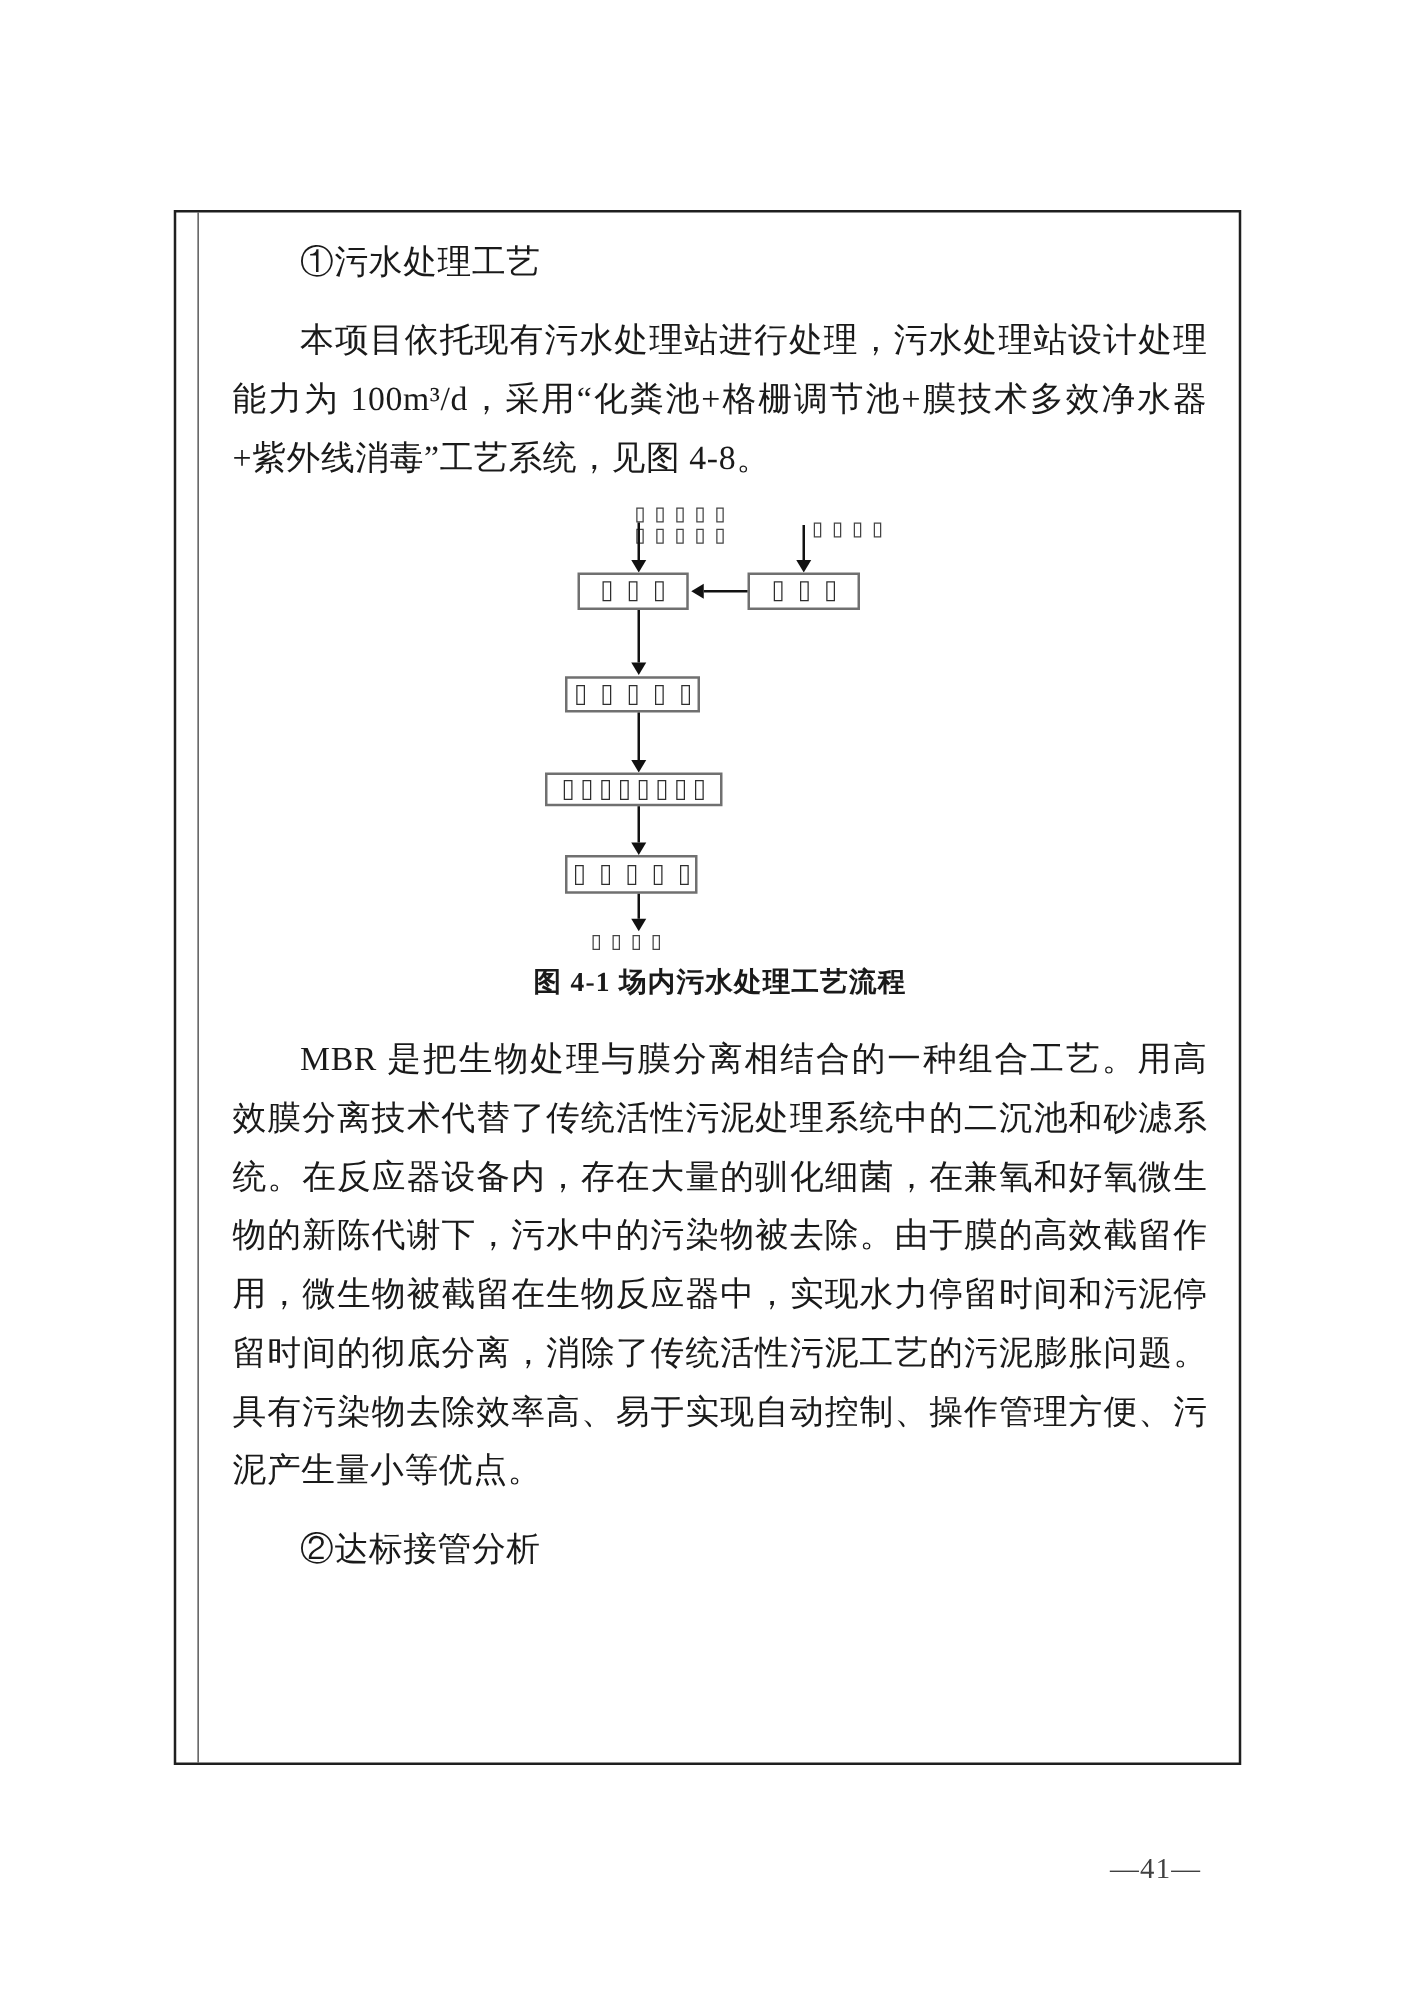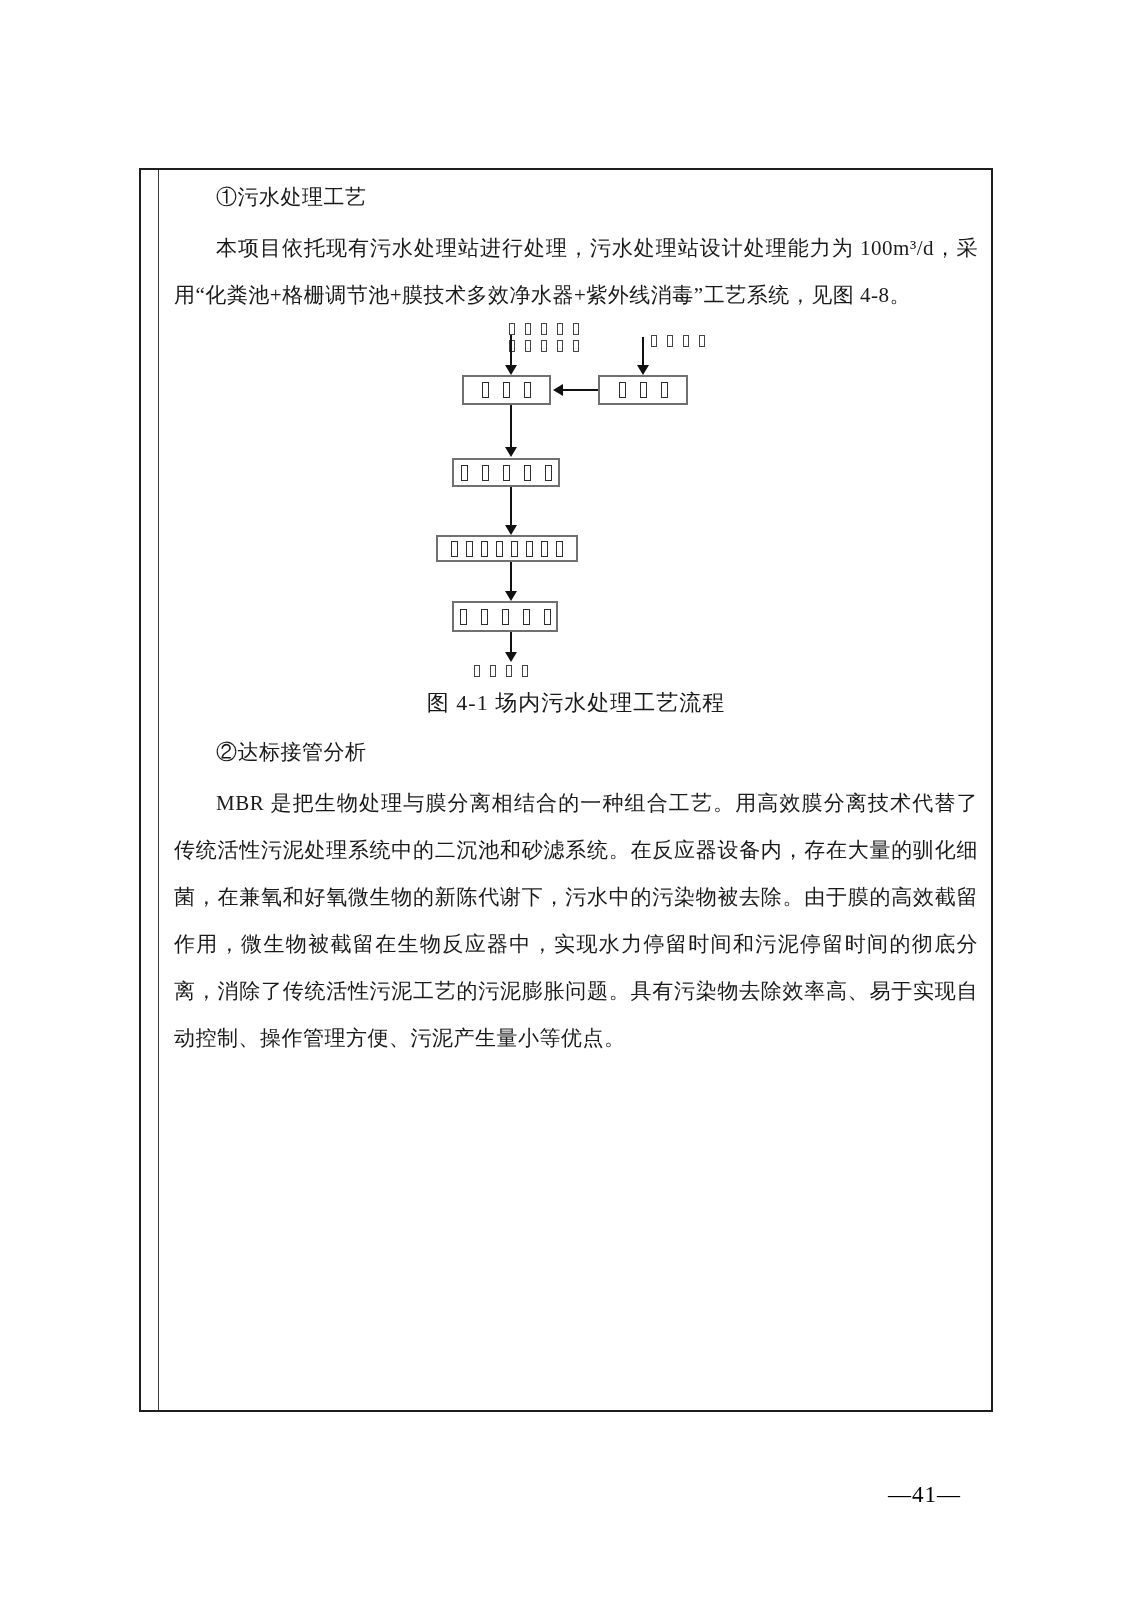--- a/index.html
+++ b/index.html
@@ -12,25 +12,25 @@
     position:absolute;left:139px;top:168px;width:854px;height:1244px;
     border:2px solid #1f1f1f;box-sizing:border-box;display:flex;
   }
   .gutter-col{
     width:18px;flex:0 0 18px;border-right:1px solid #3a3a3a;box-sizing:border-box;
   }
   .cell{
     flex:1 1 auto;box-sizing:border-box;padding:0 9px 0 11px;overflow:hidden;
   }
   p.para{
-    margin:4px;font-size:21px;line-height:47px;text-align:justify;
+    margin:16px;font-size:27px;line-height:47px;text-align:justify;
     text-indent:2em;letter-spacing:0.5px;
   }
   p.caption{
-    margin:0;font-size:22px;line-height:44px;text-align:center;font-weight:normal;
+    margin:0;font-size:22px;line-height:44px;text-align:center;font-weight:bold;
     letter-spacing:1px;
   }
   
   .flowchart{position:relative;height:358px;margin-top:2px;}
   .flabel{position:absolute;display:flex;gap:10px;}
   .flabel .tofu{width:4px;height:10px;border:1px solid #444;background:#fff;}
   .fnode{
     position:absolute;display:flex;align-items:center;justify-content:center;
     border:2px solid #707070;background:#fff;box-sizing:border-box;
   }
@@ -42,21 +42,21 @@
     content:"";position:absolute;left:-7px;bottom:-10px;width:0;height:0;
     border:6px solid transparent;border-bottom:0;border-top:10px solid #111;
   }
   .harr{position:absolute;height:0;border-top:2px solid #111;}
   .harr::after{
     content:"";position:absolute;left:-10px;top:-7px;width:0;height:0;
     border:6px solid transparent;border-left:0;border-right:10px solid #111;
   }
   .page-number{
     position:absolute;left:888px;top:1482px;width:100px;
-    font-size:23px;letter-spacing:1px;color:#000000;
+    font-size:23px;letter-spacing:1px;color:#404040;
   }
 </style>
 </head>
 <body>
 
 <div class="page">
   <div class="doc-table">
     <div class="gutter-col"></div>
     <div class="cell">
 
@@ -134,20 +134,20 @@
         <div class="flabel" style="left:304px;top:342px;">
             <span class="tofu"></span>
             <span class="tofu"></span>
             <span class="tofu"></span>
             <span class="tofu"></span>
           </div>
       </div>
 
       <p class="caption">图 4-1 场内污水处理工艺流程</p>
 
+      <p class="para">MBR 是把生物处理与膜分离相结合的一种组合工艺。用高效膜分离技术代替了传统活性污泥处理系统中的二沉池和砂滤系统。在反应器设备内，存在大量的驯化细菌，在兼氧和好氧微生物的新陈代谢下，污水中的污染物被去除。由于膜的高效截留作用，微生物被截留在生物反应器中，实现水力停留时间和污泥停留时间的彻底分离，消除了传统活性污泥工艺的污泥膨胀问题。具有污染物去除效率高、易于实现自动控制、操作管理方便、污泥产生量小等优点。</p>
       <p class="para">②达标接管分析</p>
-      <p class="para">MBR 是把生物处理与膜分离相结合的一种组合工艺。用高效膜分离技术代替了传统活性污泥处理系统中的二沉池和砂滤系统。在反应器设备内，存在大量的驯化细菌，在兼氧和好氧微生物的新陈代谢下，污水中的污染物被去除。由于膜的高效截留作用，微生物被截留在生物反应器中，实现水力停留时间和污泥停留时间的彻底分离，消除了传统活性污泥工艺的污泥膨胀问题。具有污染物去除效率高、易于实现自动控制、操作管理方便、污泥产生量小等优点。</p>
 
     </div>
   </div>
 
   <div class="page-number">—41—</div>
 </div>
 
 </body></html>

